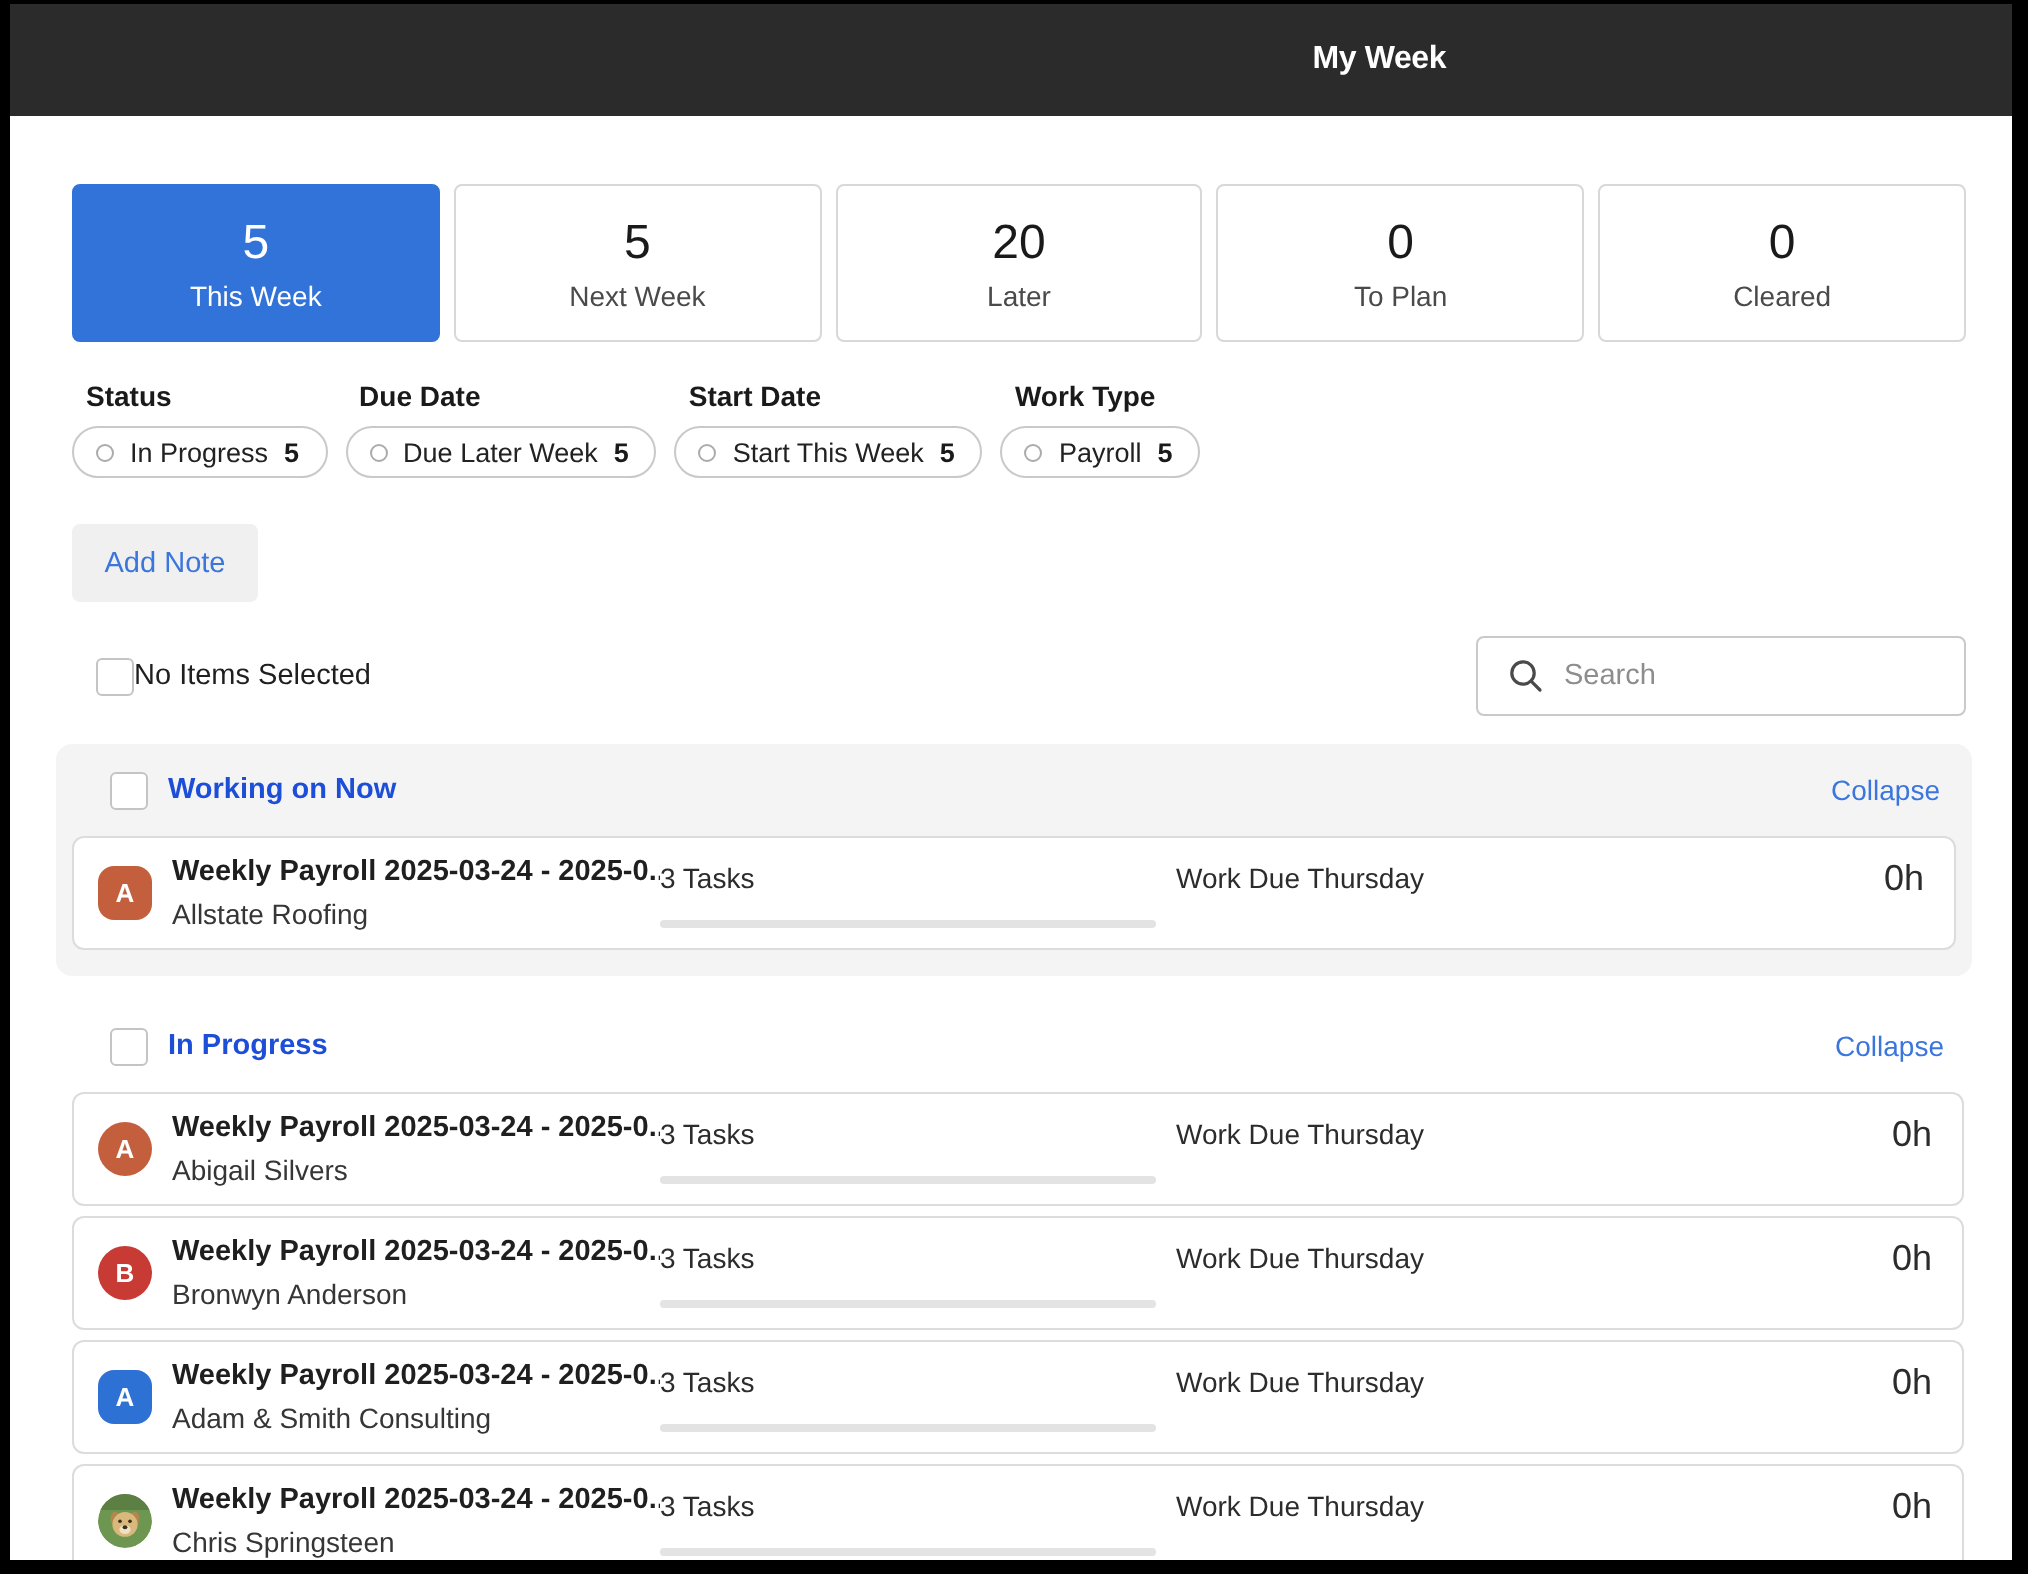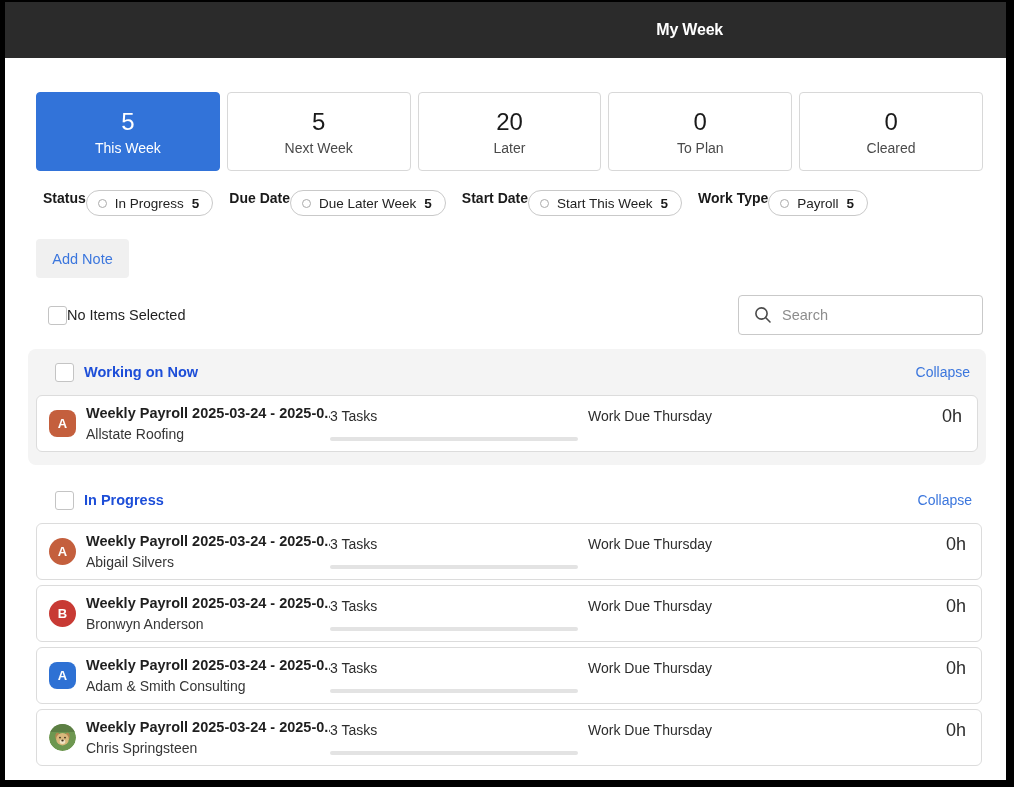--- a/index.html
+++ b/index.html
@@ -53,21 +53,21 @@
     align-items: center;
     justify-content: center;
     cursor: pointer;
   }
   .tab .tab-count { font-size: 24px; color: #1a1a1a; line-height: 30px; }
   .tab .tab-label { font-size: 14px; color: #4a4a4a; margin-top: 3px; }
   .tab.active { background: #3273d9; border-color: #3273d9; }
   .tab.active .tab-count, .tab.active .tab-label { color: #fff; }
   
   .filters { display: flex; gap: 9px; margin-top: 19px; }
-  .filter-group { display: flex; }
+  .filter-group { display: flex; flex-direction: column; }
   .filter-label {
     font-size: 14px;
     font-weight: bold;
     color: #1a1a1a;
     margin: 0 0 7px 7px;
   }
   .pill {
     display: inline-flex;
     align-items: center;
     gap: 8px;

